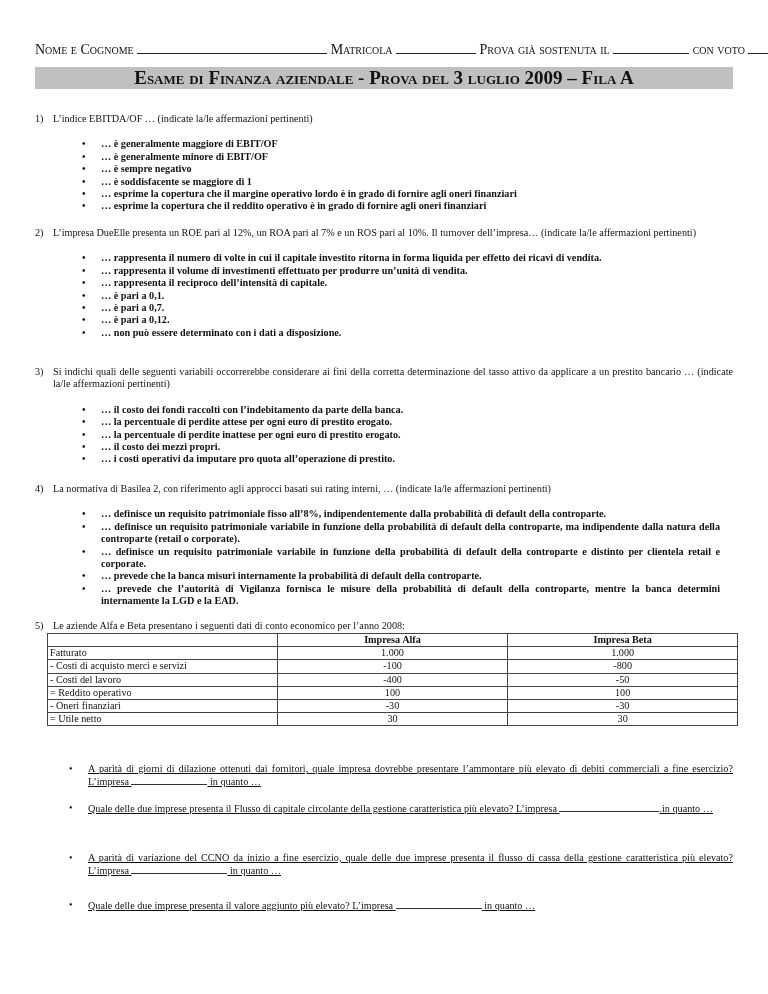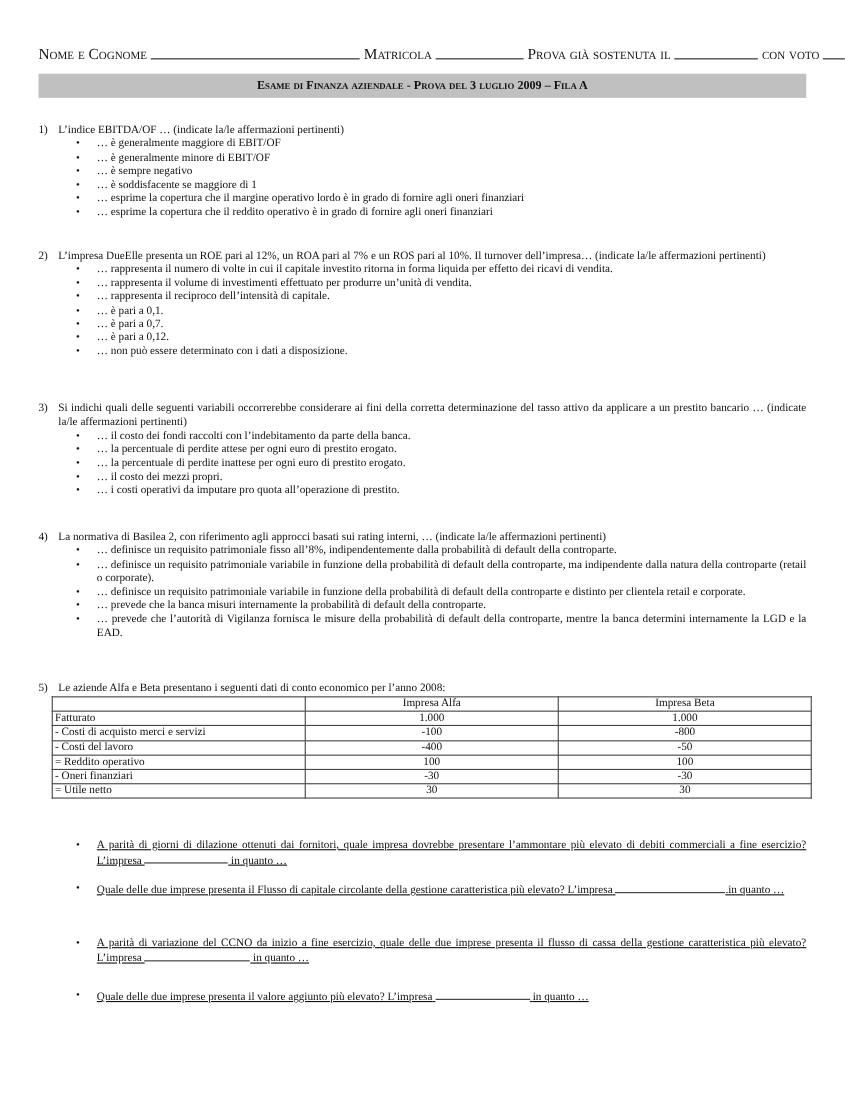--- a/index.html
+++ b/index.html
@@ -10,38 +10,38 @@
   }
   .sc { font-variant: small-caps; }
   .header-line {
     position: absolute; left: 35px; top: 44px; width: 700px;
     font-size: 14px; white-space: nowrap;
   }
   .header-line .blank { display: inline-block; border-bottom: 1px solid #222; height: 9px; vertical-align: baseline; }
   .title-band {
     position: absolute; left: 35px; top: 67px; width: 698px; height: 22px;
     background: #c0c0c0; text-align: center;
-    font-weight: bold; font-size: 11px; line-height: 22px; font-variant: small-caps;
+    font-weight: bold; font-size: 19px; line-height: 22px; font-variant: small-caps;
   }
   .q { position: absolute; left: 35px; width: 698px; }
   .q .num { position: absolute; left: 0; top: 0; }
   .q .stem { margin-left: 18px; text-align: justify; }
-  .q ul { list-style: none; margin: 0; padding: 0 0 0 53px; }
+  .q ul { list-style: none; margin: 13px; padding: 0 0 0 53px; font-weight: bold; }
   .q li { position: relative; text-align: justify; }
   .q li::before {
     content: "\2022"; position: absolute; left: -19px; top: 0; font-size: 10px;
   }
   table.ce {
     position: absolute; left: 47px; top: 633px; width: 691px;
     border-collapse: collapse; font-size: 10.2px; line-height: 12.2px;
   }
   table.ce td, table.ce th {
     border: 1px solid #444; padding: 0 2px; height: 12px;
   }
-  table.ce th { font-weight: normal; text-align: center; }
+  table.ce th { font-weight: bold; text-align: center; }
   table.ce td.v { text-align: center; }
   table.ce col.c1 { width: 230px; }
   table.ce col.c2 { width: 231px; }
   table.ce col.c3 { width: 230px; }
   .subq { position: absolute; left: 35px; width: 698px; }
   .subq ul { list-style: none; margin: 0; padding: 0 0 0 53px; }
   .subq li { position: relative; text-align: justify; text-decoration: underline; }
   .subq li::before { content: "\2022"; position: absolute; left: -19px; top: 0; font-size: 10px; }
   .fill { display: inline-block; border-bottom: 1px solid #333; height: 9px; }
 </style>

